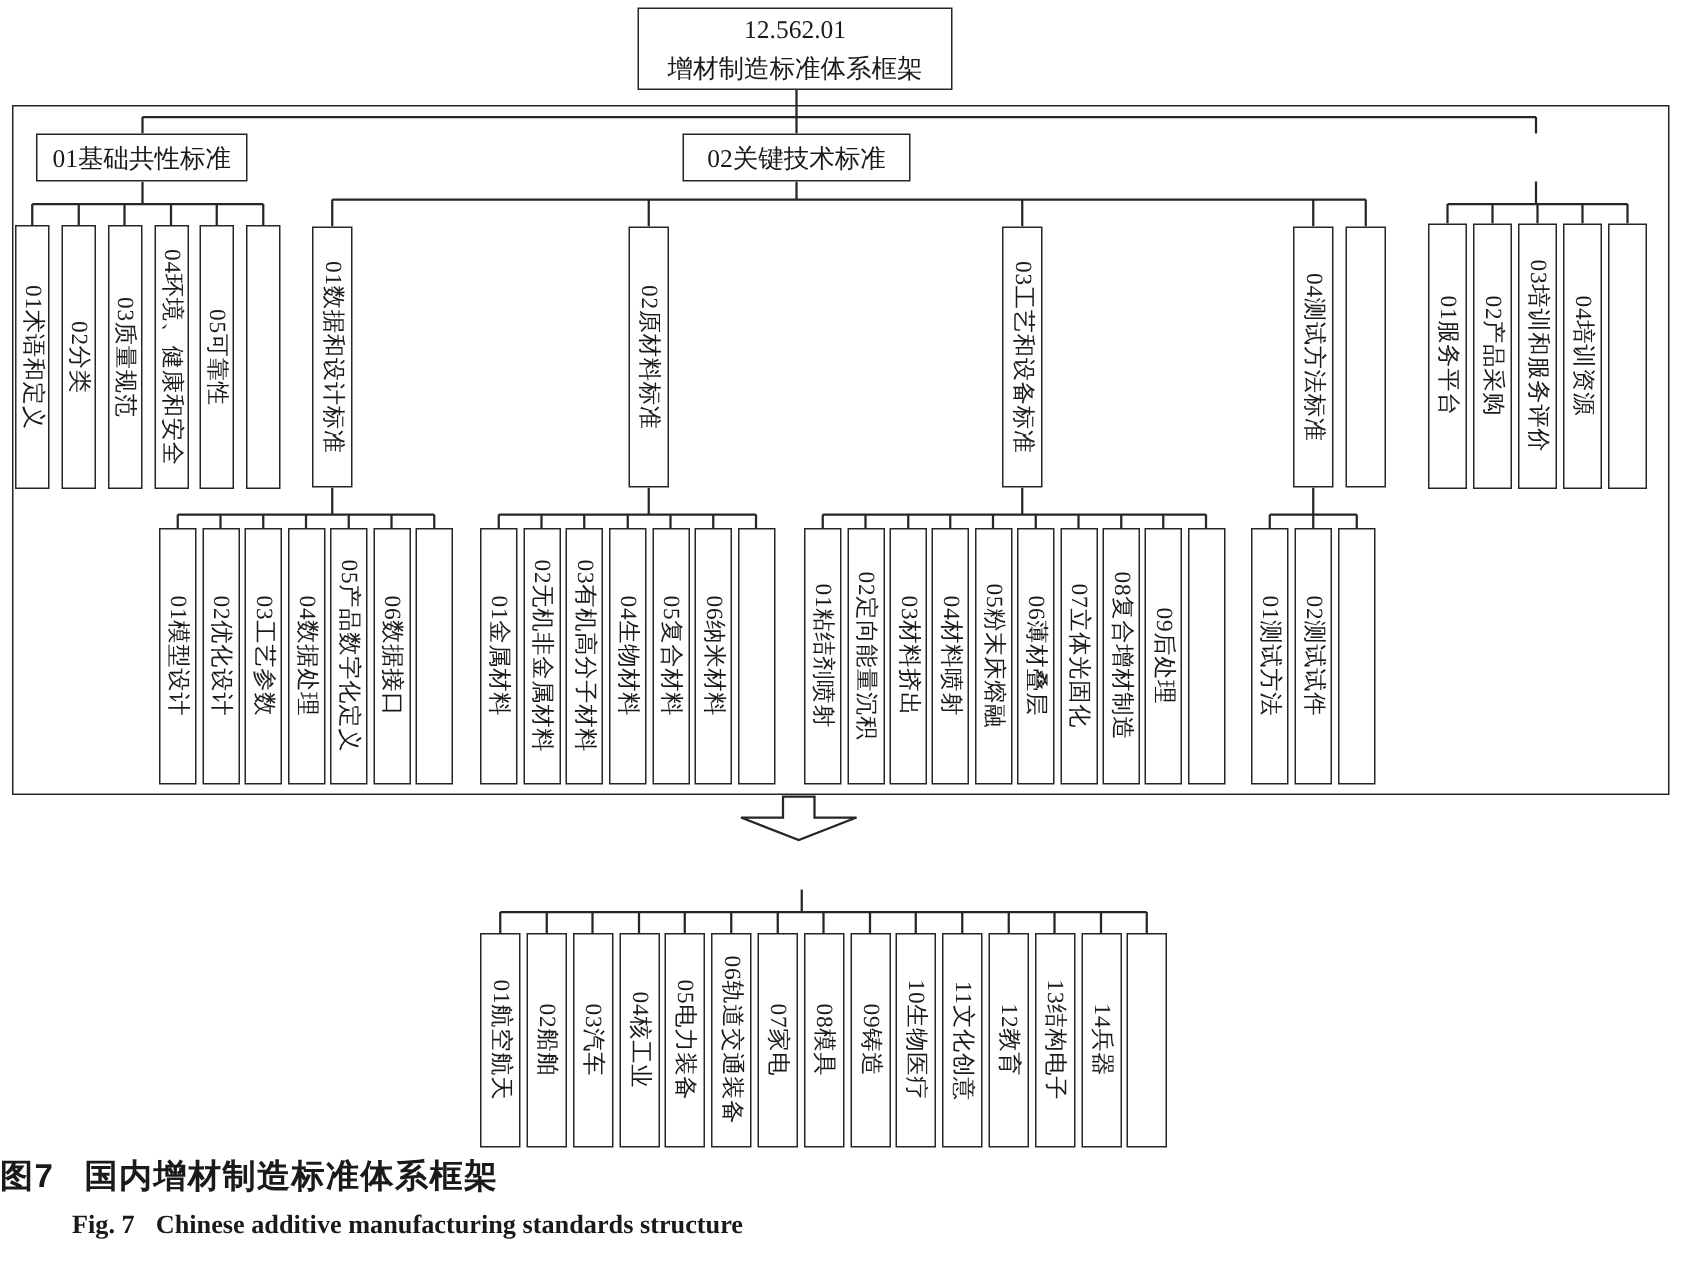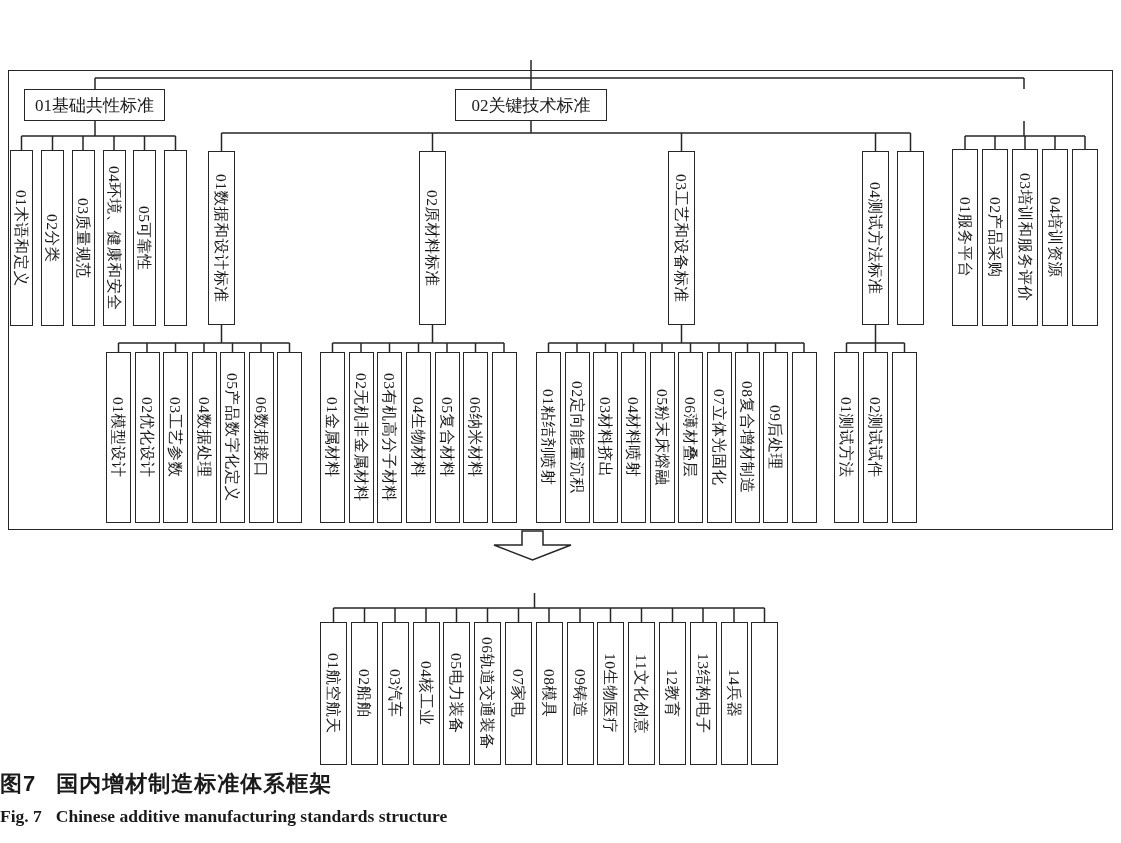--- a/index.html
+++ b/index.html
@@ -14,36 +14,40 @@
          display:flex; align-items:center; justify-content:center; }
   .topbox { left:425px; top:5px; width:210px; height:55px; flex-direction:column;
             font-size:17px; line-height:1.5; }
   .htext { font-size:17px; white-space:nowrap;font-family:Liberation Serif, serif; }
   .vtext { writing-mode:vertical-rl; text-orientation:sideways;
            font-size:15.5px; line-height:1; letter-spacing:0.5px; white-space:nowrap; }
   .cap { position:absolute; left:0; width:1121px; text-align:left; }
   .cap.zh { top:769px; font-family:"Liberation Sans", sans-serif; font-weight:bold;
             font-size:22px; letter-spacing:1px; }
   .cap.en { top:806px; font-family:"Liberation Serif", serif; font-weight:bold;
-            font-size:17.5px; }
+            font-size:17.5px;padding-left:48px; }
   .capgap { display:inline-block; width:20px; }
   .capgap-en { display:inline-block; width:14px; }
 </style>
 </head>
 <body>
 
 <div id="fig">
 
   <svg class="lines" width="1121" height="843">
     <path id="connector-path" fill="none" stroke="#262626" stroke-width="1.5" d="M531 60L531 89M95 78L1024 78M95 78L95 89M1024 78L1024 89M95 121L95 136M21.5 136L175.5 136M21.5 136L21.5 150M52.5 136L52.5 150M83 136L83 150M114 136L114 150M144.5 136L144.5 150M175.5 136L175.5 150M1024 121L1024 136M965 136L1085 136M965 136L965 149M995 136L995 149M1025 136L1025 149M1055 136L1055 149M1085 136L1085 149M531 121L531 133M221.5 133L910.5 133M221.5 133L221.5 151M432.5 133L432.5 151M681.5 133L681.5 151M875.5 133L875.5 151M910.5 133L910.5 151M221.5 325L221.5 343M118.5 343L289.5 343M118.5 343L118.5 352M147 343L147 352M175.5 343L175.5 352M204 343L204 352M232.5 343L232.5 352M261 343L261 352M289.5 343L289.5 352M432.5 325L432.5 343M332.5 343L504 343M332.5 343L332.5 352M361 343L361 352M389.5 343L389.5 352M418.5 343L418.5 352M447 343L447 352M475.5 343L475.5 352M504 343L504 352M681.5 325L681.5 343M548.5 343L804 343M548.5 343L548.5 352M577 343L577 352M605.5 343L605.5 352M633.5 343L633.5 352M662 343L662 352M690.5 343L690.5 352M719 343L719 352M747.5 343L747.5 352M775.5 343L775.5 352M804 343L804 352M875.5 325L875.5 343M846.5 343L904.5 343M846.5 343L846.5 352M875.5 343L875.5 352M904.5 343L904.5 352M534.5 593L534.5 608M333.5 608L764.5 608M333.5 608L333.5 622M364.5 608L364.5 622M395 608L395 622M426 608L426 622M456.5 608L456.5 622M487.5 608L487.5 622M518.5 608L518.5 622M549 608L549 622M580 608L580 622M610.5 608L610.5 622M641.5 608L641.5 622M672.5 608L672.5 622M703 608L703 622M734 608L734 622M764.5 608L764.5 622"></path>
     <polygon points="522,531 543,531 543,545 571,545 532.5,560 494,545 522,545" fill="#ffffff" stroke="#262626" stroke-width="1.5"></polygon>
   </svg>
 
   <div class="outer"></div>
 
+  <div class="box topbox">
+    <div>12.562.01</div>
+    <div>增材制造标准体系框架</div>
+  </div>
 
   <div class="cap zh"><span>图7</span><span class="capgap"></span><span>国内增材制造标准体系框架</span></div>
 
   <div class="cap en"><span>Fig. 7</span><span class="capgap-en"></span><span>Chinese additive manufacturing standards structure</span></div>
 <div class="box" style="left: 24px; top: 89px; width: 141px; height: 32px;">
       <span class="htext">01基础共性标准</span>
     </div>
     <div class="box" style="left: 455px; top: 89px; width: 152px; height: 32px; text-align: right;">
       <span class="htext">02关键技术标准</span>
     </div>

